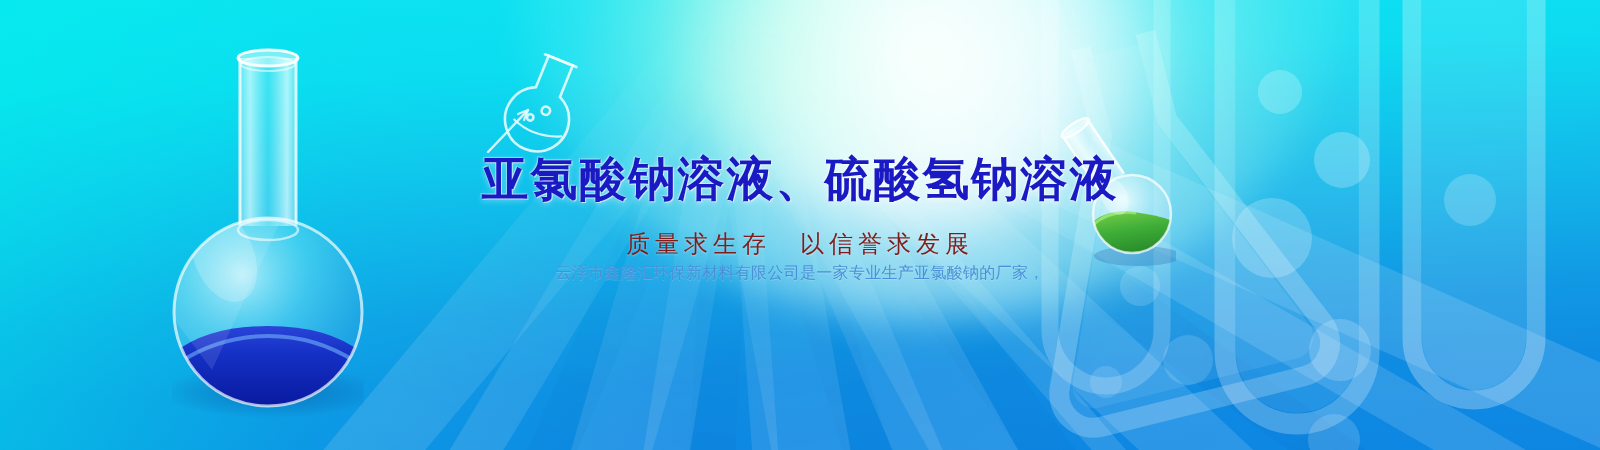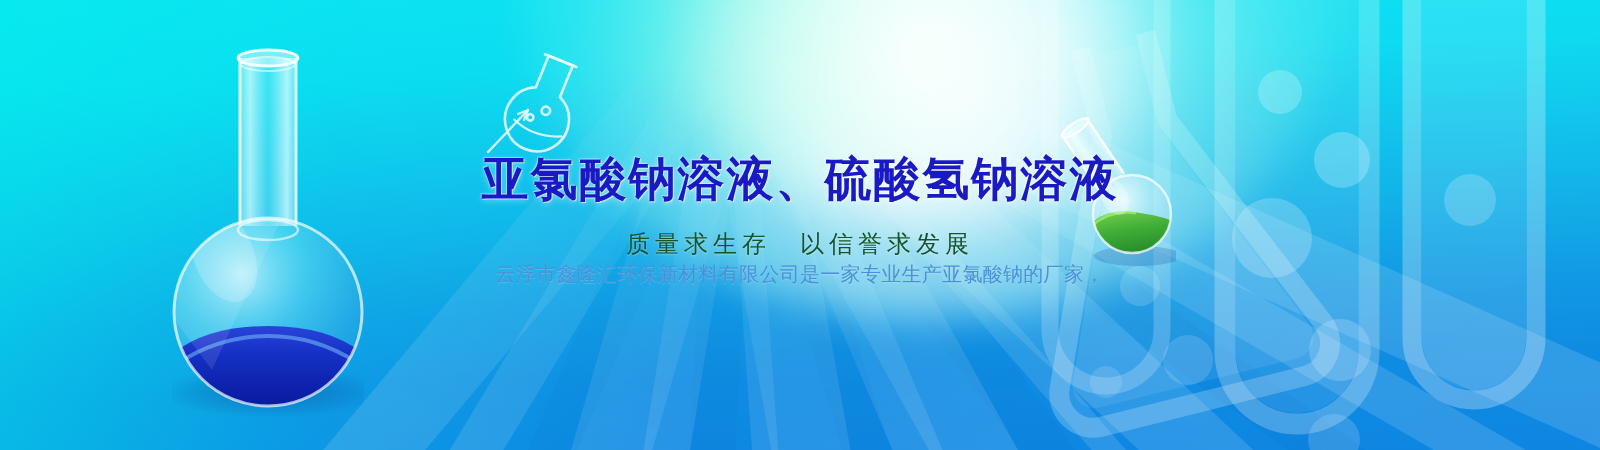--- a/index.html
+++ b/index.html
@@ -4,21 +4,21 @@
 <title>Banner</title>
 <style>
   html,body{margin:0;padding:0;background:#0a2a4a;}
   *{box-sizing:border-box;}
 
   .banner{
     position:relative;
     width:1600px;
     height:450px;
     overflow:hidden;
-    font-family:Liberation Sans, sans-serif;
+    font-family:Liberation Mono, monospace;
     background:#14d8ee;
   }
 
   
   .bg-base{
     position:absolute; inset:0;
     background:
       linear-gradient(178deg,
         #0ee2f2 0%,
         #0ddbf0 18%,
@@ -154,29 +154,29 @@
       0 2px 6px rgba(255,255,255,0.40);
     white-space:nowrap;
   }
   .subtitle{
     position:absolute;
     left:0; right:0;
     top:228px;
     font-size:24px;
     font-weight:normal;
     letter-spacing:5px;
-    color:#14532d;
+    color:#7f1d1d;
     text-shadow:0 1px 2px rgba(255,255,255,0.35);
     white-space:nowrap;
   }
   .desc{
     position:absolute;
     left:0; right:0;
     top:262px;
-    font-size:20px;
+    font-size:16px;
     line-height:24px;
     letter-spacing:0.3px;
     color:#4a90d8;
     text-shadow:0 1px 1px rgba(255,255,255,0.22);
     white-space:nowrap;
   }
   .desc .l2{display:block;}
 </style>
 </head>
 <body>

